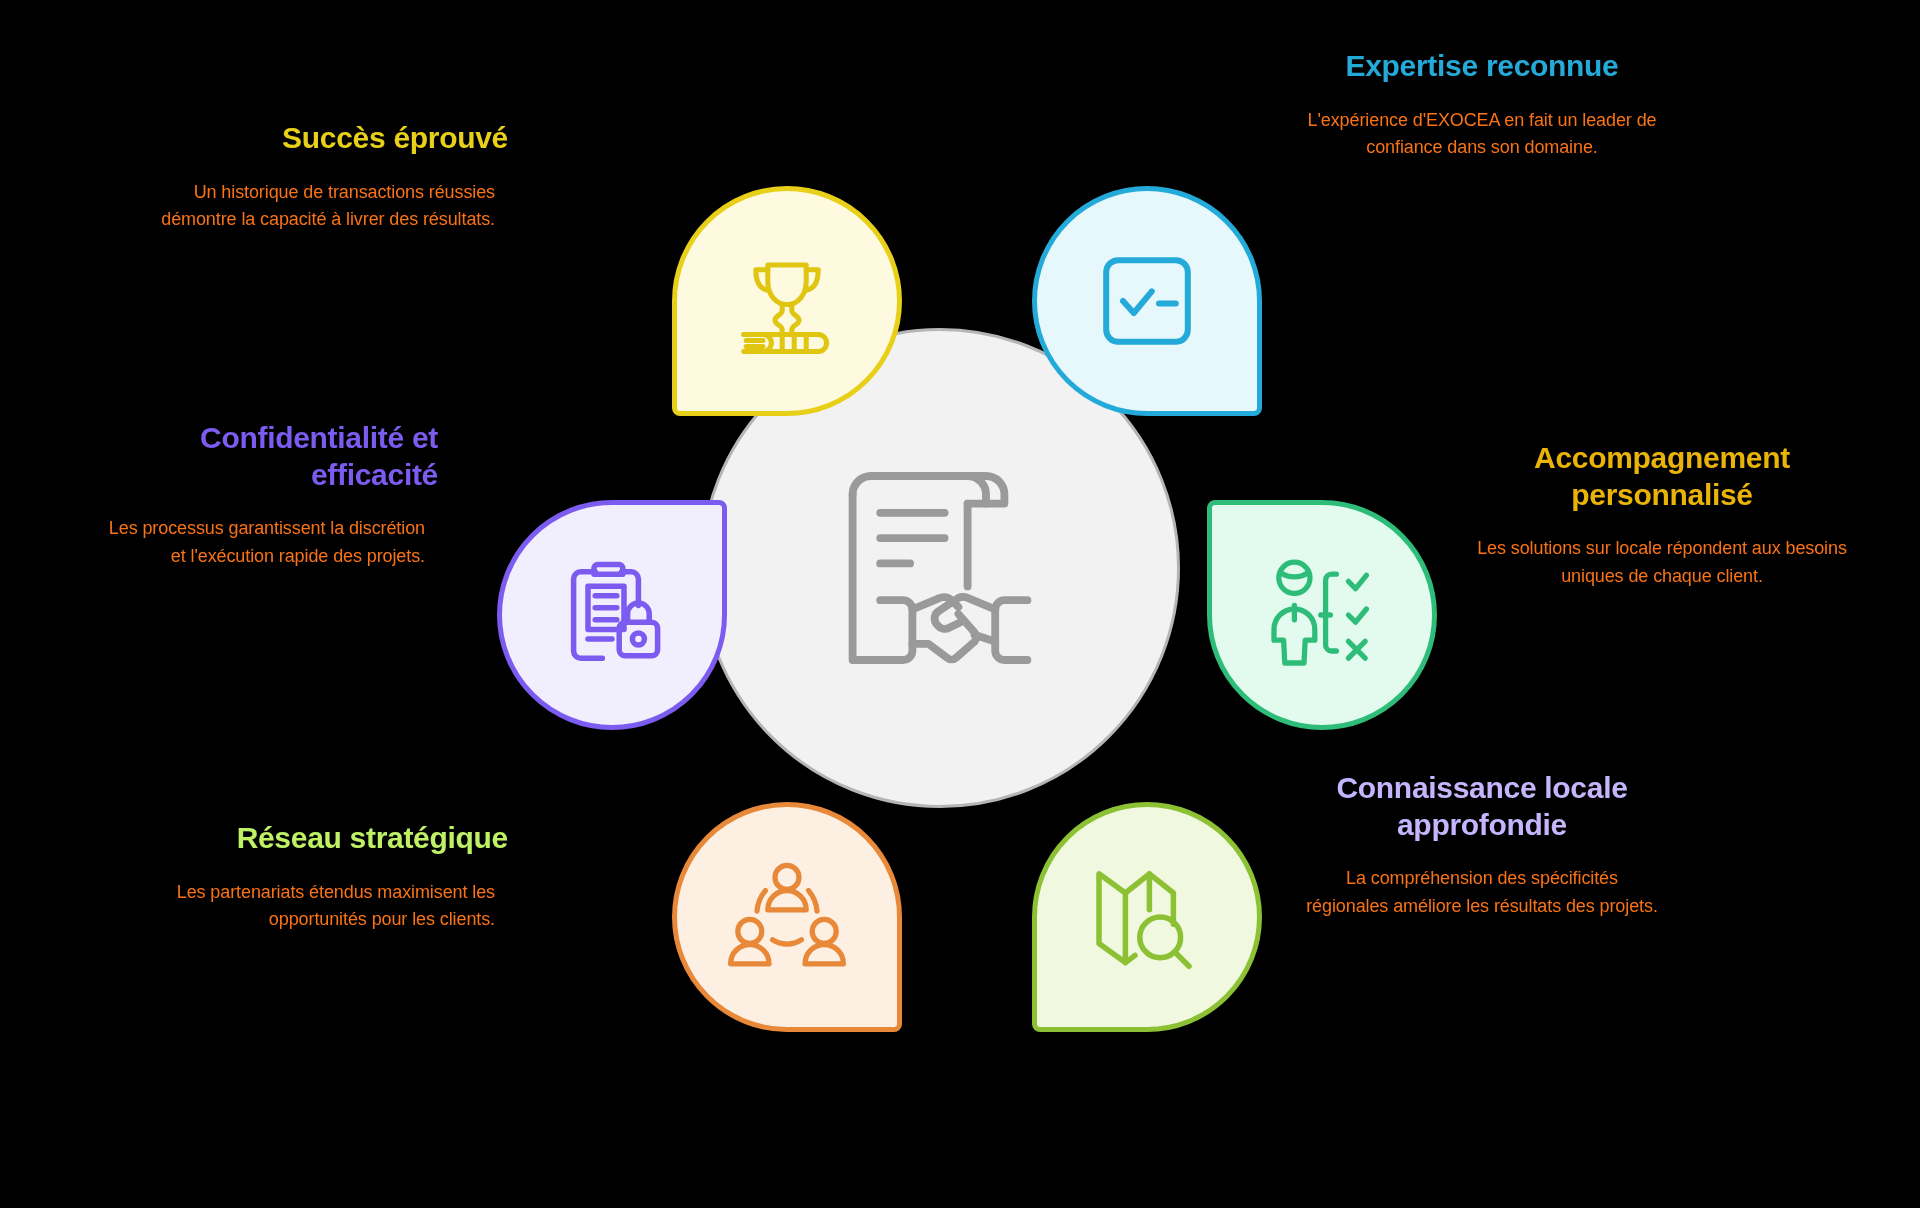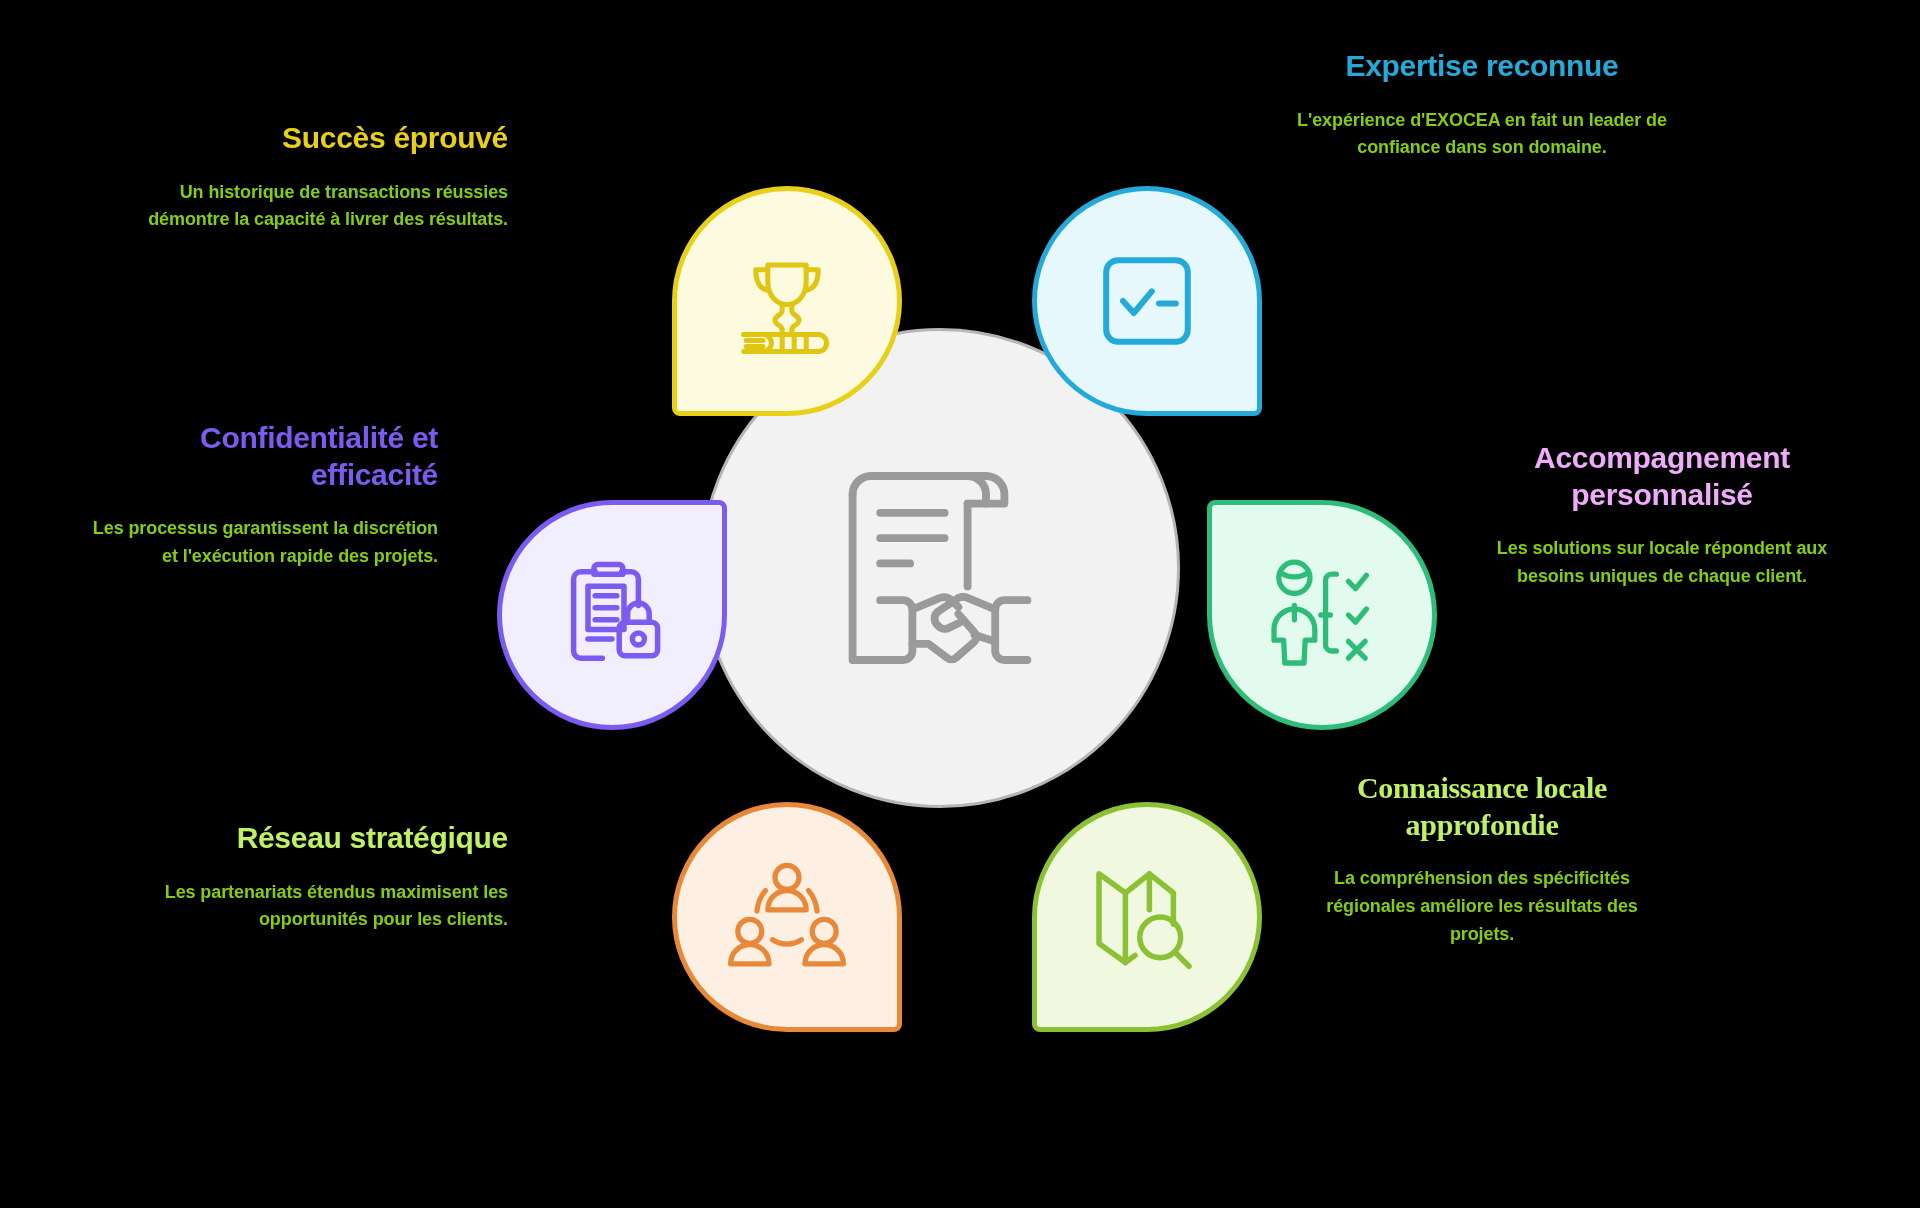--- a/index.html
+++ b/index.html
@@ -42,21 +42,21 @@
   .p-bl > .glyph{transform:rotate(90deg);}
   .p-br > .glyph{transform:rotate(-90deg);}
 
   
   .block{position:absolute;width:360px;}
   .block h3{
     margin:0 0 22px 0;font-size:30px;line-height:1.22;font-weight:bold;
     letter-spacing:-0.3px;
   }
   .block p{
-    margin:0;font-size:18px;line-height:1.55;color:#84cc16;font-weight:bold;
+    margin:13px;font-size:18px;line-height:1.55;color:#f97316;font-weight:normal;
     letter-spacing:-0.1px;
   }
   .right-al{text-align:right;}
   .left-al{text-align:left;}
 
   .b-succes   {left:148px;top:88px;}
   .b-confid   {left:78px;top:420px;}
   .b-reseau   {left:148px;top:820px;}
   .b-expertise{left:1292px;top:48px;}
   .b-accomp   {left:1462px;top:440px;}
@@ -176,22 +176,22 @@
     <h3 style="color:#bef264;">Réseau stratégique</h3>
     <p>Les partenariats étendus maximisent les opportunités pour les clients.</p>
   </div>
 
   <div class="block b-expertise left-al">
     <h3 style="color:#24aad8;">Expertise reconnue</h3>
     <p>L'expérience d'EXOCEA en fait un leader de confiance dans son domaine.</p>
   </div>
 
   <div class="block b-accomp left-al">
-    <h3 style="color:#f0abfc;">Accompagnement personnalisé</h3>
+    <h3 style="color:#eab308;">Accompagnement personnalisé</h3>
     <p>Les solutions sur locale répondent aux besoins uniques de chaque client.</p>
   </div>
 
   <div class="block b-connaiss left-al">
-    <h3 style="color:#bef264;font-family:Liberation Serif, serif;">Connaissance locale approfondie</h3>
+    <h3 style="color:#c4b5fd;">Connaissance locale approfondie</h3>
     <p>La compréhension des spécificités régionales améliore les résultats des projets.</p>
   </div>
 
 </div>
 
 </body></html>

